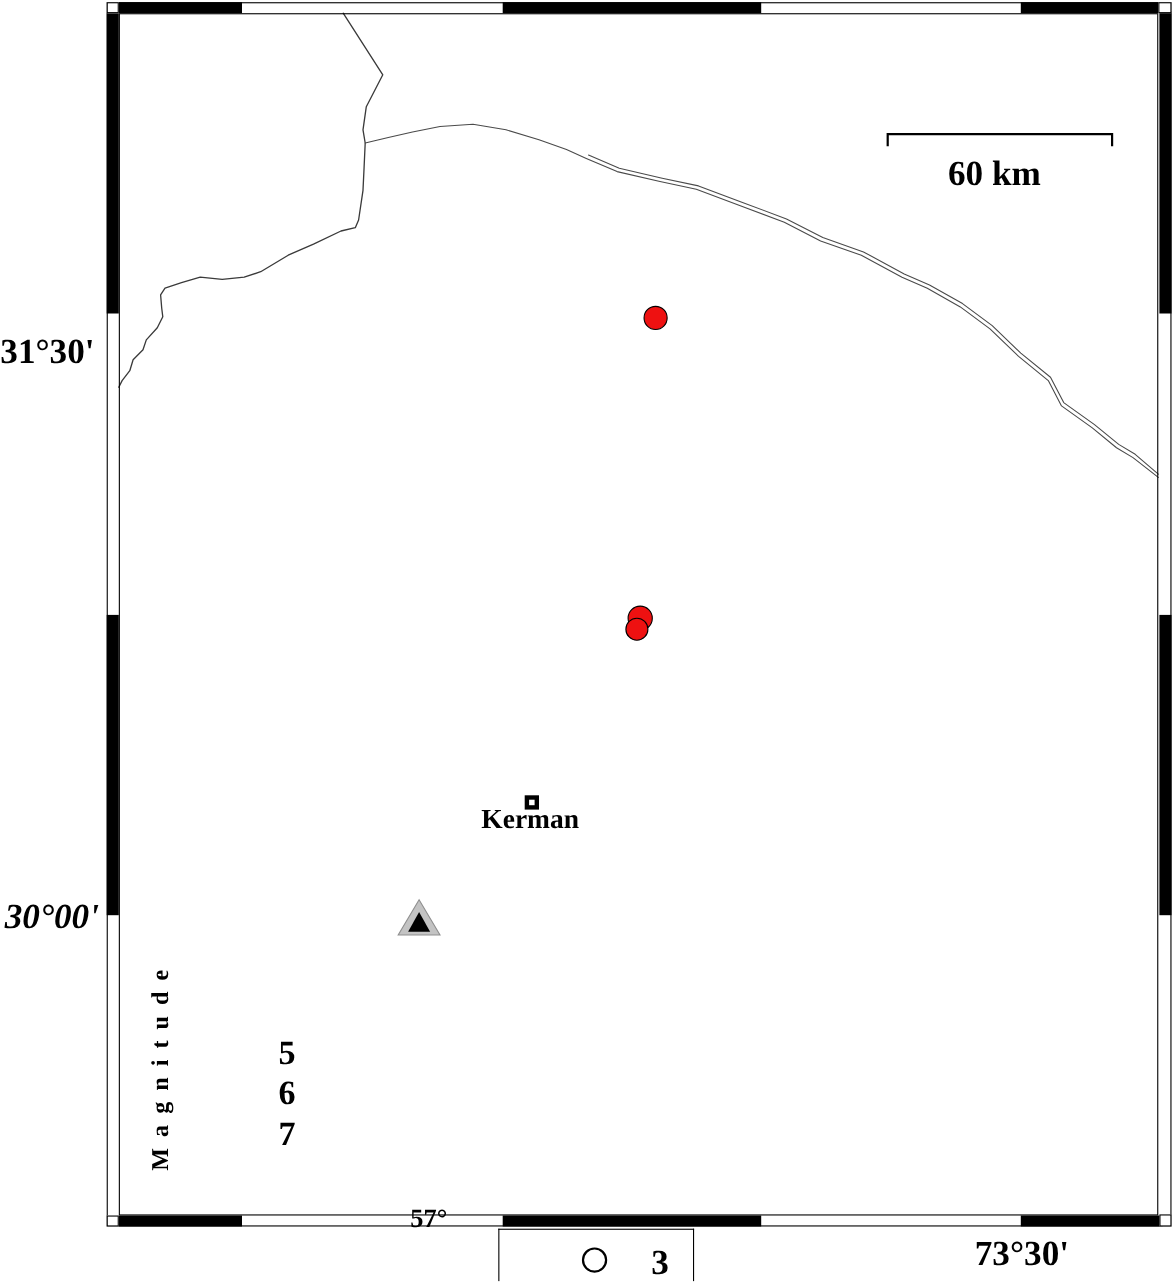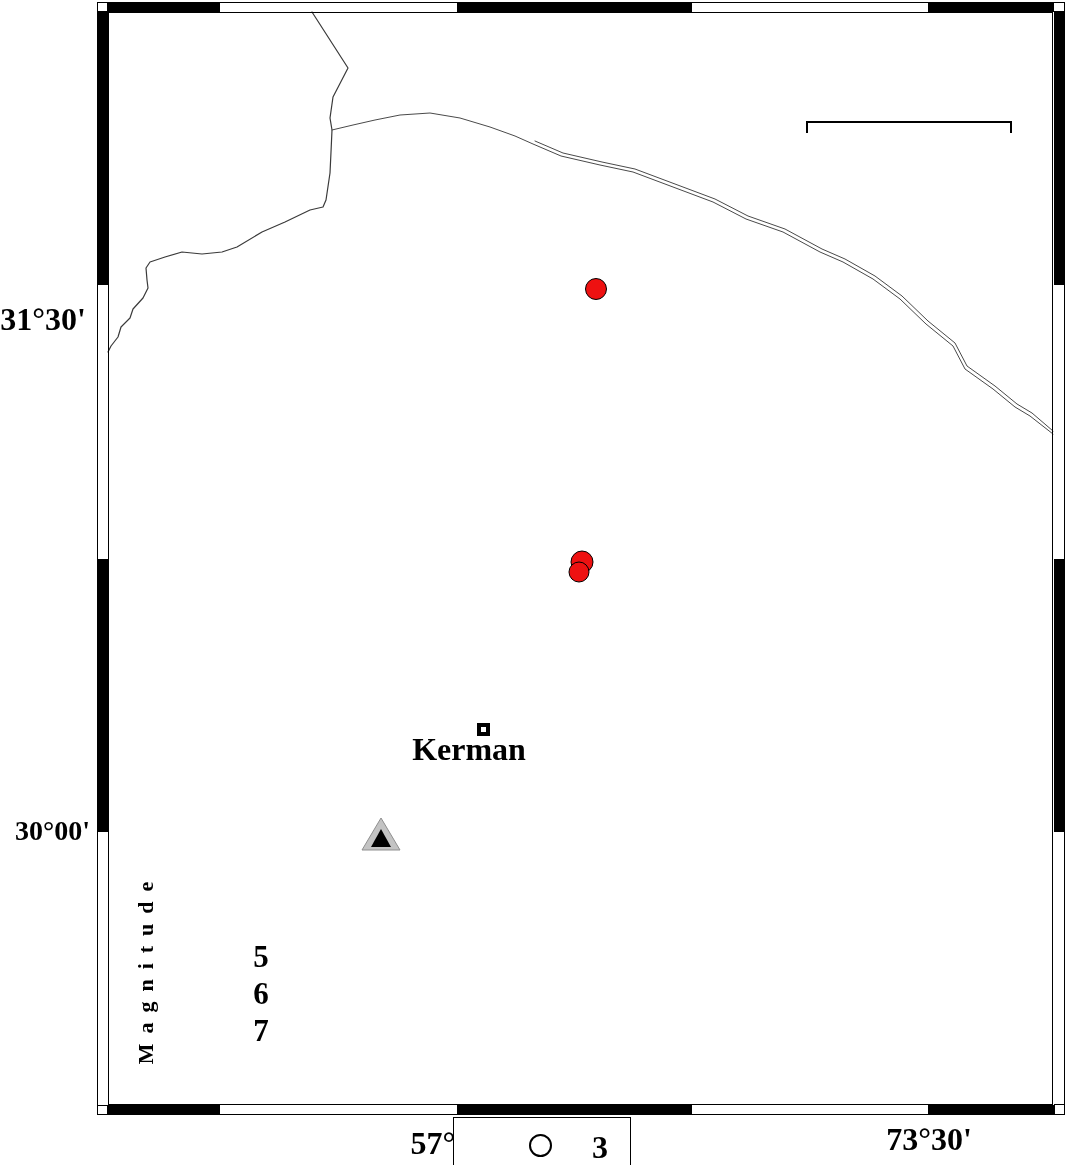--- a/index.html
+++ b/index.html
@@ -17,25 +17,25 @@
   #frame-inner{left:108px;top:12px;width:945px;height:1093px;}
   .tick-black{position:absolute;background:#000;}
   .corner-square{position:absolute;background:#fff;border:1px solid #000;box-sizing:border-box;}
   #corner-tl{left:97px;top:2px;width:11px;height:10px;}
   #corner-tr{left:1053px;top:2px;width:12px;height:10px;}
   #corner-bl{left:97px;top:1105px;width:11px;height:10px;}
   #corner-br{left:1054px;top:1104px;width:11px;height:11px;}
   
   .lbl{position:absolute;font-weight:bold;white-space:nowrap;line-height:1;}
   #lat-upper{left:0;top:272px;width:86px;text-align:right;font-size:32px;margin-top:31px;}
-  #lat-lower{left:0;top:817px;width:90px;text-align:right;font-size:28px;}
-  #lon-left{left:373px;top:1127px;width:120px;text-align:center;font-size:32px;}
+  #lat-lower{left:0;top:817px;width:90px;text-align:right;font-size:32px;font-style:italic;}
+  #lon-left{left:373px;top:1096px;width:120px;font-size:24px;}
   #lon-right{left:859px;top:1123px;width:140px;text-align:center;font-size:32px;}
   #scale-label{left:824px;top:141px;width:160px;text-align:center;font-size:32px;}
-  #city-label{left:389px;top:733px;width:160px;text-align:center;font-size:32px;}
+  #city-label{left:402px;top:733px;width:160px;text-align:center;font-size:25px;}
   #city-marker{position:absolute;left:477px;top:723px;width:13px;height:13px;border:4px solid #000;
                background:#fff;box-sizing:border-box;}
   #magnitude-title{left:38px;top:955px;width:220px;height:26px;text-align:center;font-size:22px;
                    letter-spacing:10px;transform:rotate(-90deg);}
   .mag-num{position:absolute;left:245px;width:32px;text-align:center;font-size:31px;font-weight:bold;line-height:1;}
   #mag-5{top:941px;} #mag-6{top:978px;} #mag-7{top:1015px;}
   
   #legend-box{position:absolute;left:453px;top:1117px;width:178px;height:48px;box-sizing:border-box;
               border:1px solid #000;border-bottom:none;background:#fff;}
   #legend-circle{position:absolute;left:529px;top:1134px;width:23px;height:23px;border:2px solid #000;
@@ -76,20 +76,21 @@
   <div id="corner-tl" class="corner-square"></div>
   <div id="corner-tr" class="corner-square"></div>
   <div id="corner-bl" class="corner-square"></div>
   <div id="corner-br" class="corner-square"></div>
 
   <div id="lat-upper" class="lbl">31°30'</div>
   <div id="lat-lower" class="lbl">30°00'</div>
   <div id="lon-left" class="lbl">57°</div>
   <div id="lon-right" class="lbl">73°30'</div>
 
+  <div id="scale-label" class="lbl">60 km</div>
 
   <div id="city-marker"></div>
   <div id="city-label" class="lbl">Kerman</div>
 
   <div id="magnitude-title" class="lbl">Magnitude</div>
   <div id="mag-5" class="mag-num">5</div>
   <div id="mag-6" class="mag-num">6</div>
   <div id="mag-7" class="mag-num">7</div>
 
   <div id="legend-box"></div>

